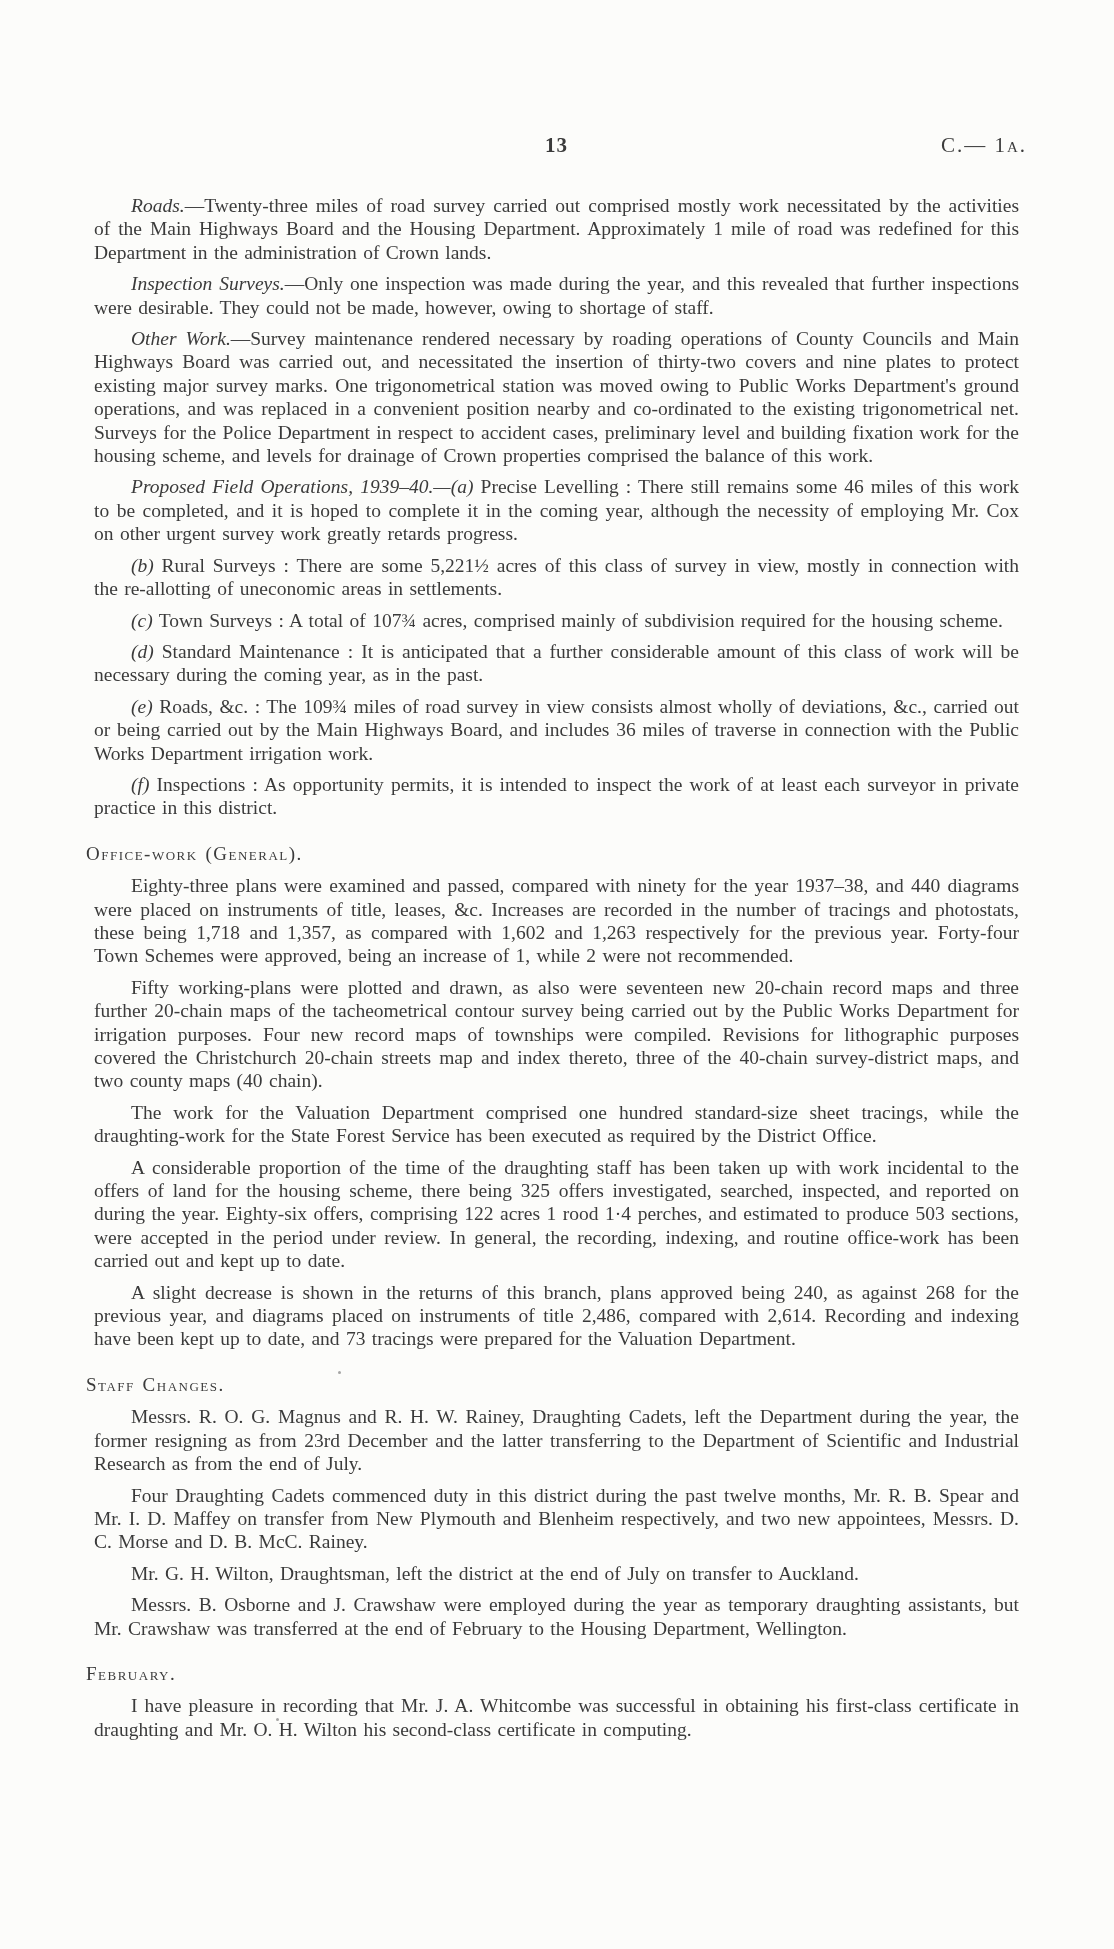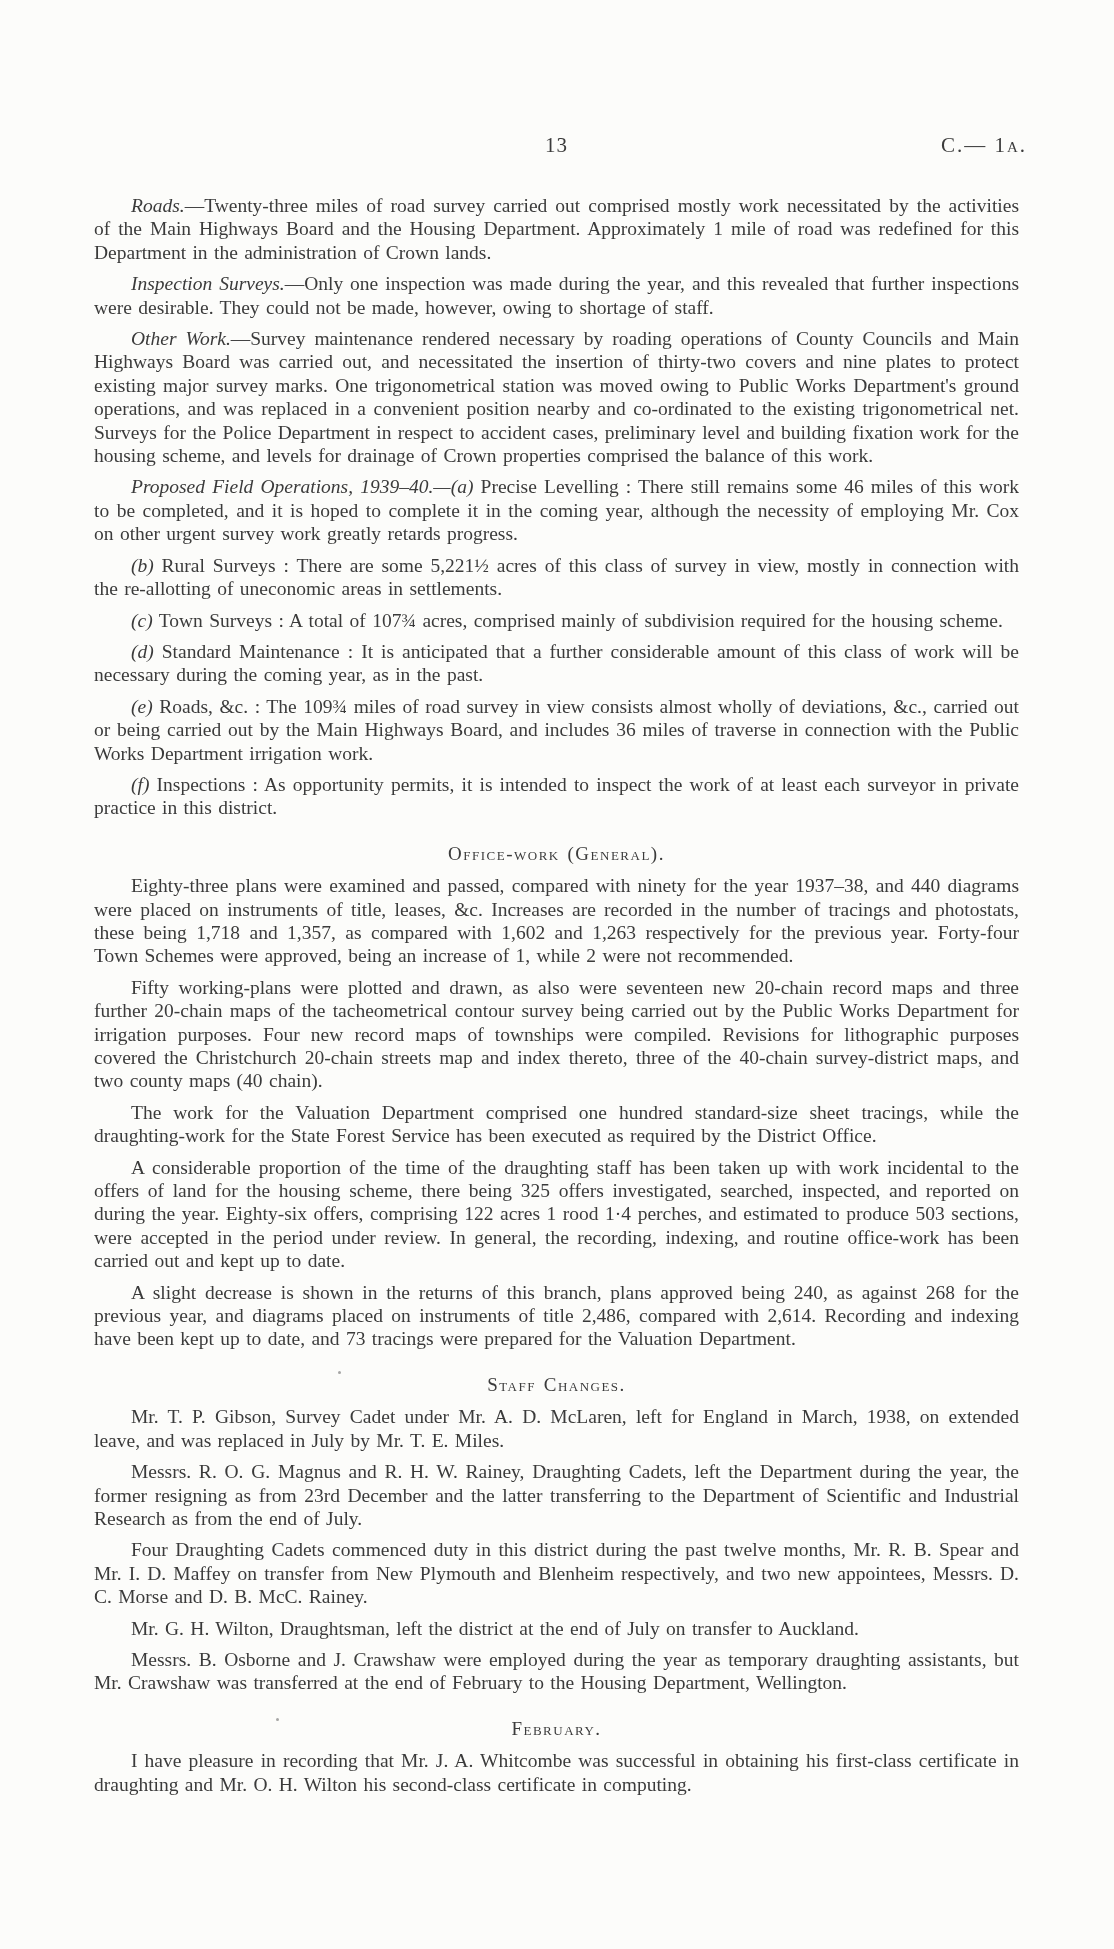--- a/index.html
+++ b/index.html
@@ -23,20 +23,21 @@
     width: 941px;
     height: 26px;
     font-size: 21px;
   }
   .page-number {
     position: absolute;
     left: 0;
     right: 0;
     text-align: center;
     letter-spacing: 1px;
+    font-weight: bold;
   }
   .report-code {
     position: absolute;
     right: 0;
     top: 0;
     letter-spacing: 2px;
     font-variant: small-caps;
   }
   .body-text {
     position: absolute;
@@ -52,21 +53,21 @@
     margin: 8px;
     text-indent: 37px;
   }
   .it {
     font-style: italic;
   }
   .heading {
     margin: 22px 0 9px 0;
     font-size: 19px;
     font-weight: normal;
-    text-align: center;
+    text-align: left;
     text-indent: 0;
     font-variant: small-caps;
     letter-spacing: 1.5px;
   }
   .speck {
     position: absolute;
     width: 3px;
     height: 3px;
     border-radius: 50%;
     background: rgba(60,60,60,0.45);
@@ -98,21 +99,20 @@
 
     <h2 class="heading">Office-work (General).</h2>
     <p class="para"><span class="it"></span><span class="it"></span><span>Eighty-three plans were examined and passed, compared with ninety for the year 1937–38, and 440 diagrams were placed on instruments of title, leases, &amp;c.  Increases are recorded in the number of tracings and photostats, these being 1,718 and 1,357, as compared with 1,602 and 1,263 respectively for the previous year.  Forty-four Town Schemes were approved, being an increase of 1, while 2 were not recommended.</span></p>
     <p class="para"><span class="it"></span><span class="it"></span><span>Fifty working-plans were plotted and drawn, as also were seventeen new 20-chain record maps and three further 20-chain maps of the tacheometrical contour survey being carried out by the Public Works Department for irrigation purposes.  Four new record maps of townships were compiled. Revisions for lithographic purposes covered the Christchurch 20-chain streets map and index thereto, three of the 40-chain survey-district maps, and two county maps (40 chain).</span></p>
     <p class="para"><span class="it"></span><span class="it"></span><span>The work for the Valuation Department comprised one hundred standard-size sheet tracings, while the draughting-work for the State Forest Service has been executed as required by the District Office.</span></p>
     <p class="para"><span class="it"></span><span class="it"></span><span>A considerable proportion of the time of the draughting staff has been taken up with work incidental to the offers of land for the housing scheme, there being 325 offers investigated, searched, inspected, and reported on during the year.  Eighty-six offers, comprising 122 acres 1 rood 1·4 perches, and estimated to produce 503 sections, were accepted in the period under review.  In general, the recording, indexing, and routine office-work has been carried out and kept up to date.</span></p>
 
     <p class="para"><span class="it"></span><span class="it"></span><span>A slight decrease is shown in the returns of this branch, plans approved being 240, as against 268 for the previous year, and diagrams placed on instruments of title 2,486, compared with 2,614. Recording and indexing have been kept up to date, and 73 tracings were prepared for the Valuation Department.</span></p>
 
     <h2 class="heading">Staff Changes.</h2>
-    <p class="para"><span class="it"></span><span class="it"></span><span>Mr. T. P. Gibson, Survey Cadet under Mr. A. D. McLaren, left for England in March, 1938, on extended leave, and was replaced in July by Mr. T. E. Miles.</span></p>
     <p class="para"><span class="it"></span><span class="it"></span><span>Messrs. R. O. G. Magnus and R. H. W. Rainey, Draughting Cadets, left the Department during the year, the former resigning as from 23rd December and the latter transferring to the Department of Scientific and Industrial Research as from the end of July.</span></p>
     <p class="para"><span class="it"></span><span class="it"></span><span>Four Draughting Cadets commenced duty in this district during the past twelve months, Mr. R. B. Spear and Mr. I. D. Maffey on transfer from New Plymouth and Blenheim respectively, and two new appointees, Messrs. D. C. Morse and D. B. McC. Rainey.</span></p>
     <p class="para"><span class="it"></span><span class="it"></span><span>Mr. G. H. Wilton, Draughtsman, left the district at the end of July on transfer to Auckland.</span></p>
     <p class="para"><span class="it"></span><span class="it"></span><span>Messrs. B. Osborne and J. Crawshaw were employed during the year as temporary draughting assistants, but Mr. Crawshaw was transferred at the end of February to the Housing Department, Wellington.</span></p>
 
     <h2 class="heading">February.</h2>
     <p class="para"><span class="it"></span><span class="it"></span><span>I have pleasure in recording that Mr. J. A. Whitcombe was successful in obtaining his first-class certificate in draughting and Mr. O. H. Wilton his second-class certificate in computing.</span></p>
 
   </div>
 

